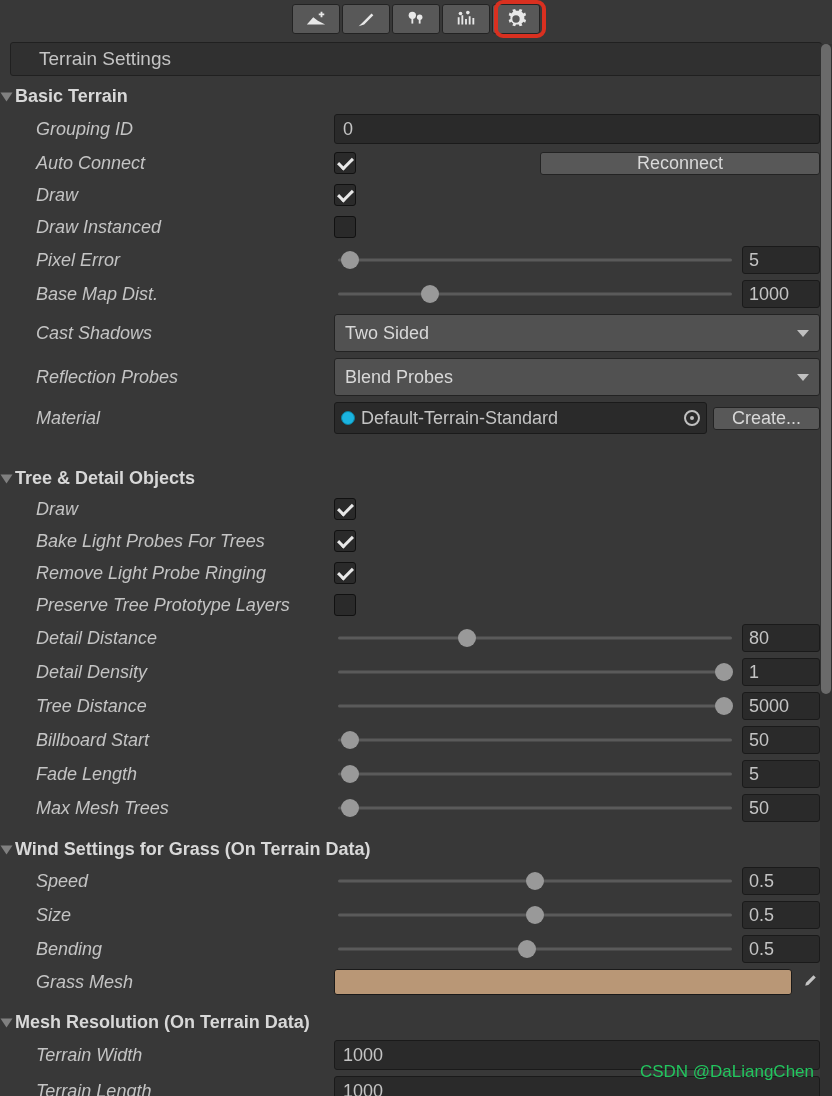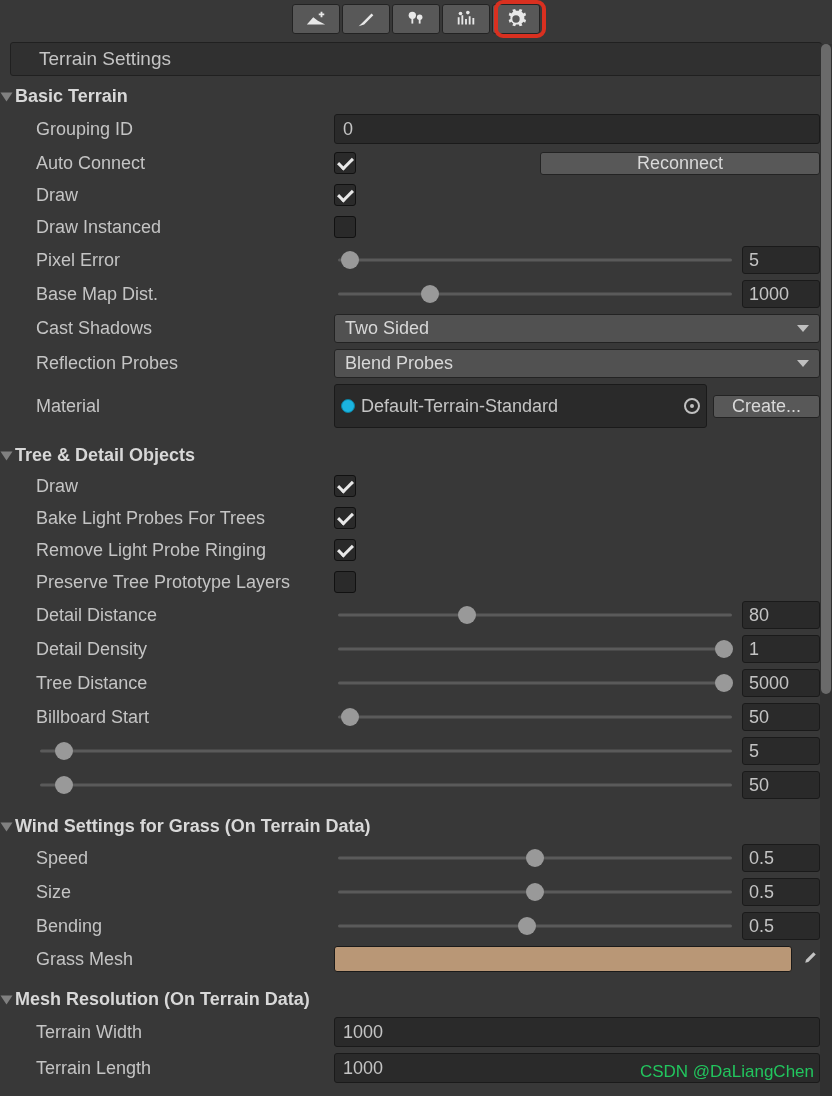--- a/index.html
+++ b/index.html
@@ -59,21 +59,21 @@
   border-bottom: 6px solid transparent;
   transform: rotate(90deg);
   margin: 0 4px 0 2px;
 }
 .row {
   display: flex;
   align-items: center;
   padding: 3px 12px 3px 36px;
   min-height: 32px;
 }
-.label-col { width: 298px; flex-shrink: 0; }
+.label-col { width: 298px; flex-shrink: 0; font-style: italic; }
 .ctrl-col { flex: 1; display: flex; align-items: center; gap: 6px; }
 .text-field {
   flex: 1;
   background: #2a2a2a;
   border: 1px solid #1a1a1a;
   border-radius: 3px;
   padding: 4px 8px;
   color: #c4c4c4;
   font-size: 18px;
   height: 30px;
@@ -114,21 +114,21 @@
   font-size: 18px;
   cursor: pointer;
 }
 .dropdown {
   flex: 1;
   background: #515151;
   border: 1px solid #232323;
   border-radius: 3px;
   padding: 4px 10px;
   color: #d8d8d8;
-  height: 29px;
+  height: 38px;
   display: flex;
   align-items: center;
   justify-content: space-between;
 }
 .dropdown .arrow {
   width: 0; height: 0;
   border-left: 6px solid transparent;
   border-right: 6px solid transparent;
   border-top: 7px solid #c0c0c0;
 }
@@ -152,21 +152,21 @@
   background: #999;
   border-radius: 50%;
   transform: translate(-50%, -50%);
 }
 .object-field {
   flex: 1;
   background: #2a2a2a;
   border: 1px solid #1a1a1a;
   border-radius: 3px;
   padding: 3px 6px;
-  height: 44px;
+  height: 32px;
   display: flex;
   align-items: center;
   justify-content: space-between;
   text-align: right;
 }
 .material-dot {
   width: 14px; height: 14px;
   border-radius: 50%;
   background: #1bb4e0;
   border: 1px solid #0a80a0;
@@ -337,21 +337,21 @@
       <span style="display:flex;align-items:center">
           <span class="material-dot"></span>
           <span>Default-Terrain-Standard</span>
         </span>
       <span class="target-icon"></span>
     </div>
     <div class="button" style="width:107px">Create...</div>
   </div>
 </div>
 
-<div class="section-header" style="margin-top:10px">
+<div class="section-header" style="margin-top:27px">
   <span class="foldout"></span>
   <span>Tree &amp; Detail Objects</span>
 </div>
 <div class="row">
   <div class="label-col">Draw</div>
   <div class="ctrl-col">
       <div class="checkbox checked"></div>
     </div>
 </div>
 <div class="row">
@@ -406,29 +406,31 @@
   <div class="label-col">Billboard Start</div>
   <div class="ctrl-col">
       <div class="slider">
         <div class="track"></div>
         <div class="thumb" style="left:4%"></div>
       </div>
       <div class="num-field">50</div>
     </div>
 </div>
 <div class="row">
+  <div class="label-col">Fade Length</div>
   <div class="ctrl-col">
       <div class="slider">
         <div class="track"></div>
         <div class="thumb" style="left:4%"></div>
       </div>
       <div class="num-field">5</div>
     </div>
 </div>
 <div class="row">
+  <div class="label-col">Max Mesh Trees</div>
   <div class="ctrl-col">
       <div class="slider">
         <div class="track"></div>
         <div class="thumb" style="left:4%"></div>
       </div>
       <div class="num-field">50</div>
     </div>
 </div>
 
 <div class="section-header" style="margin-top:10px">

